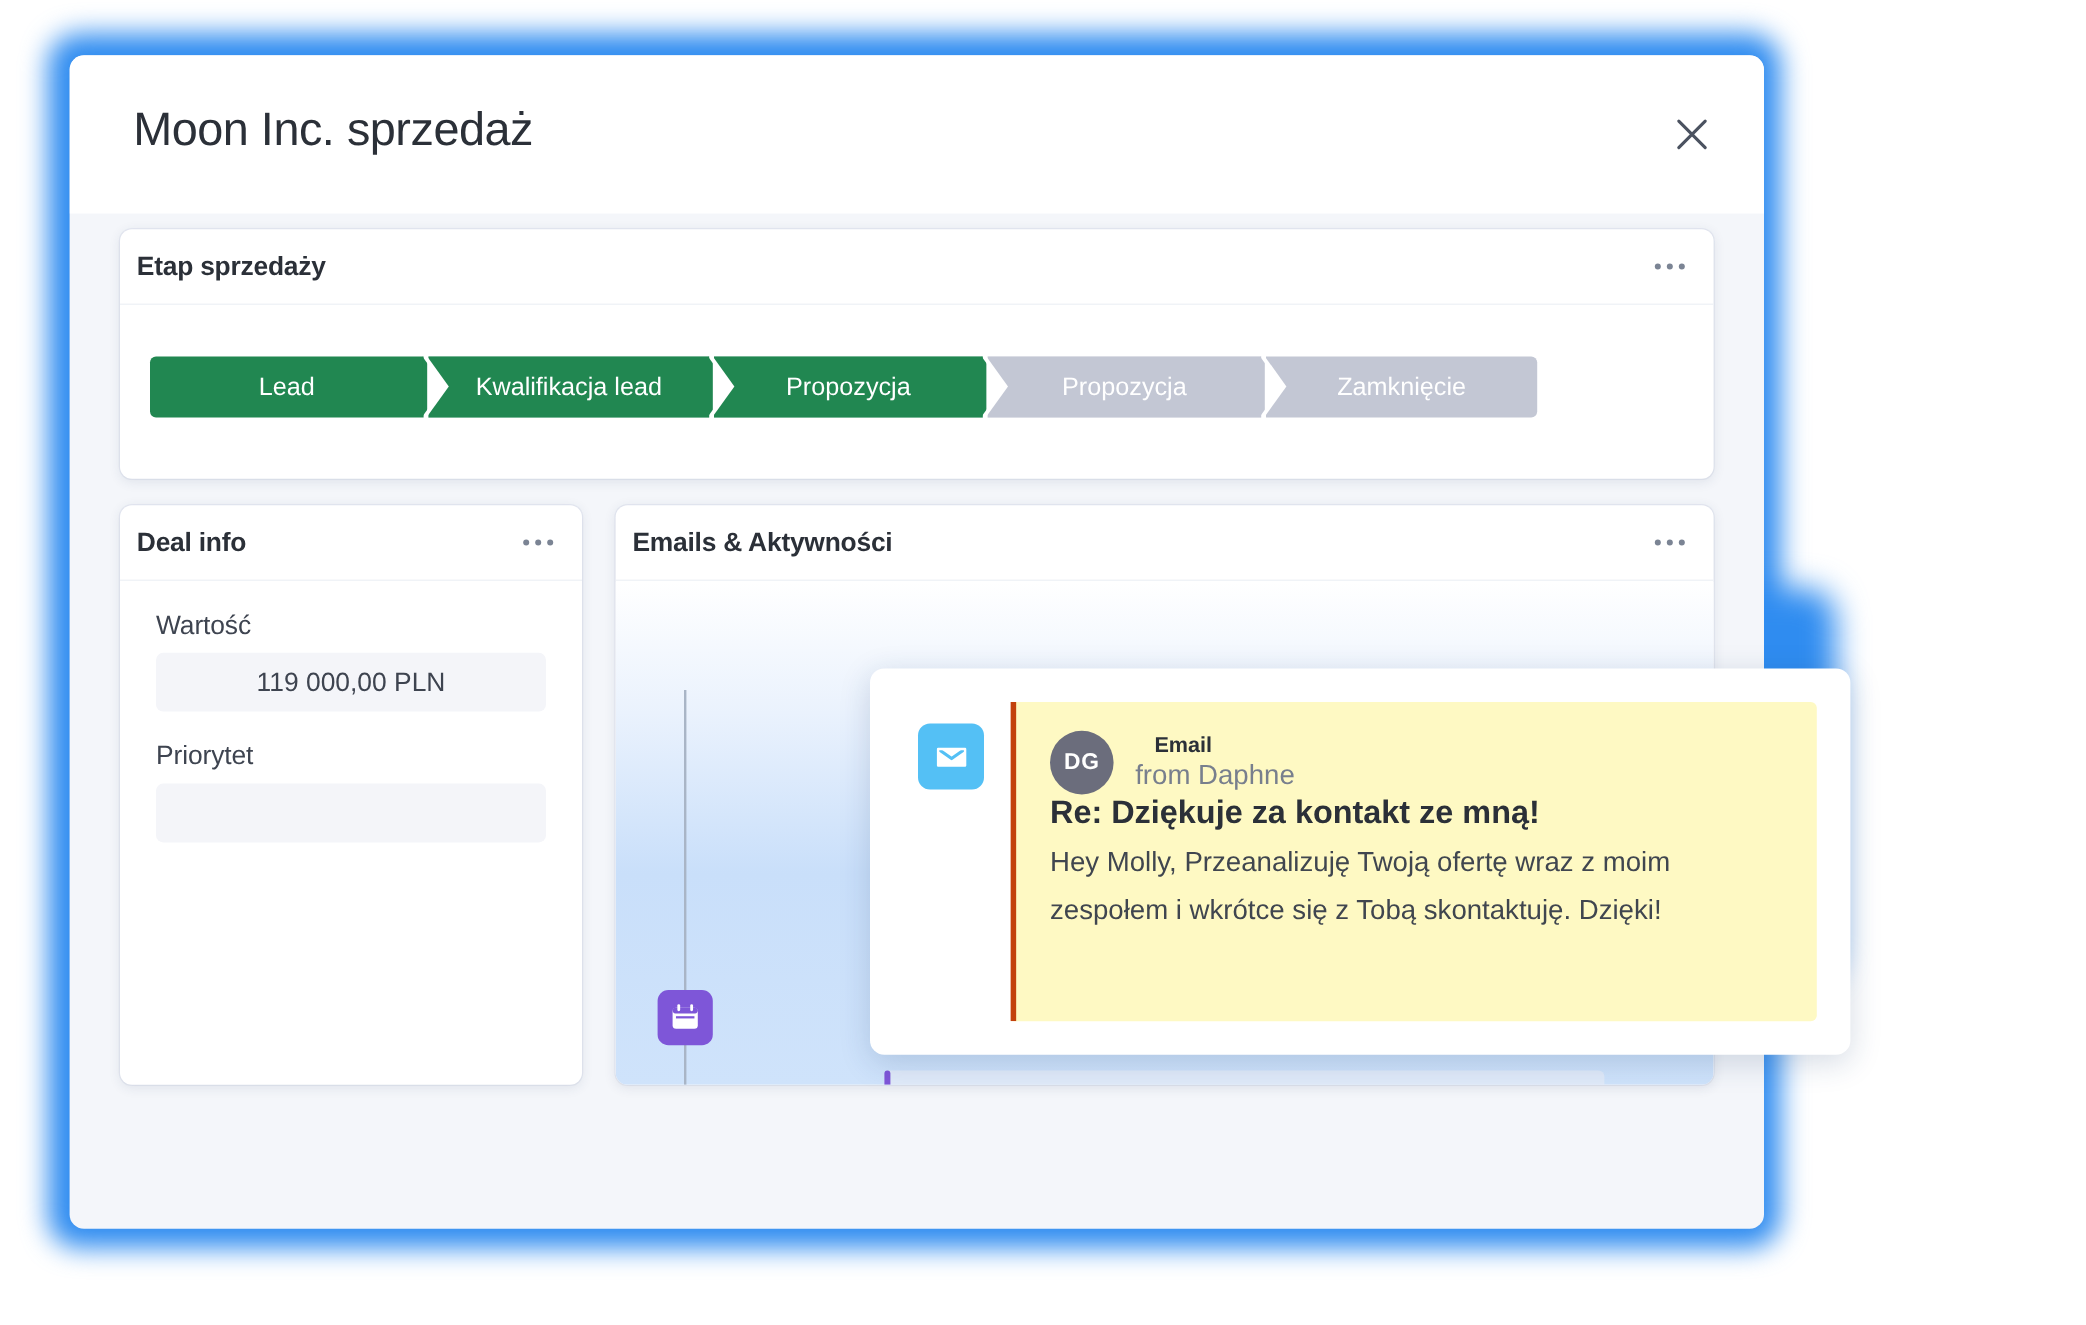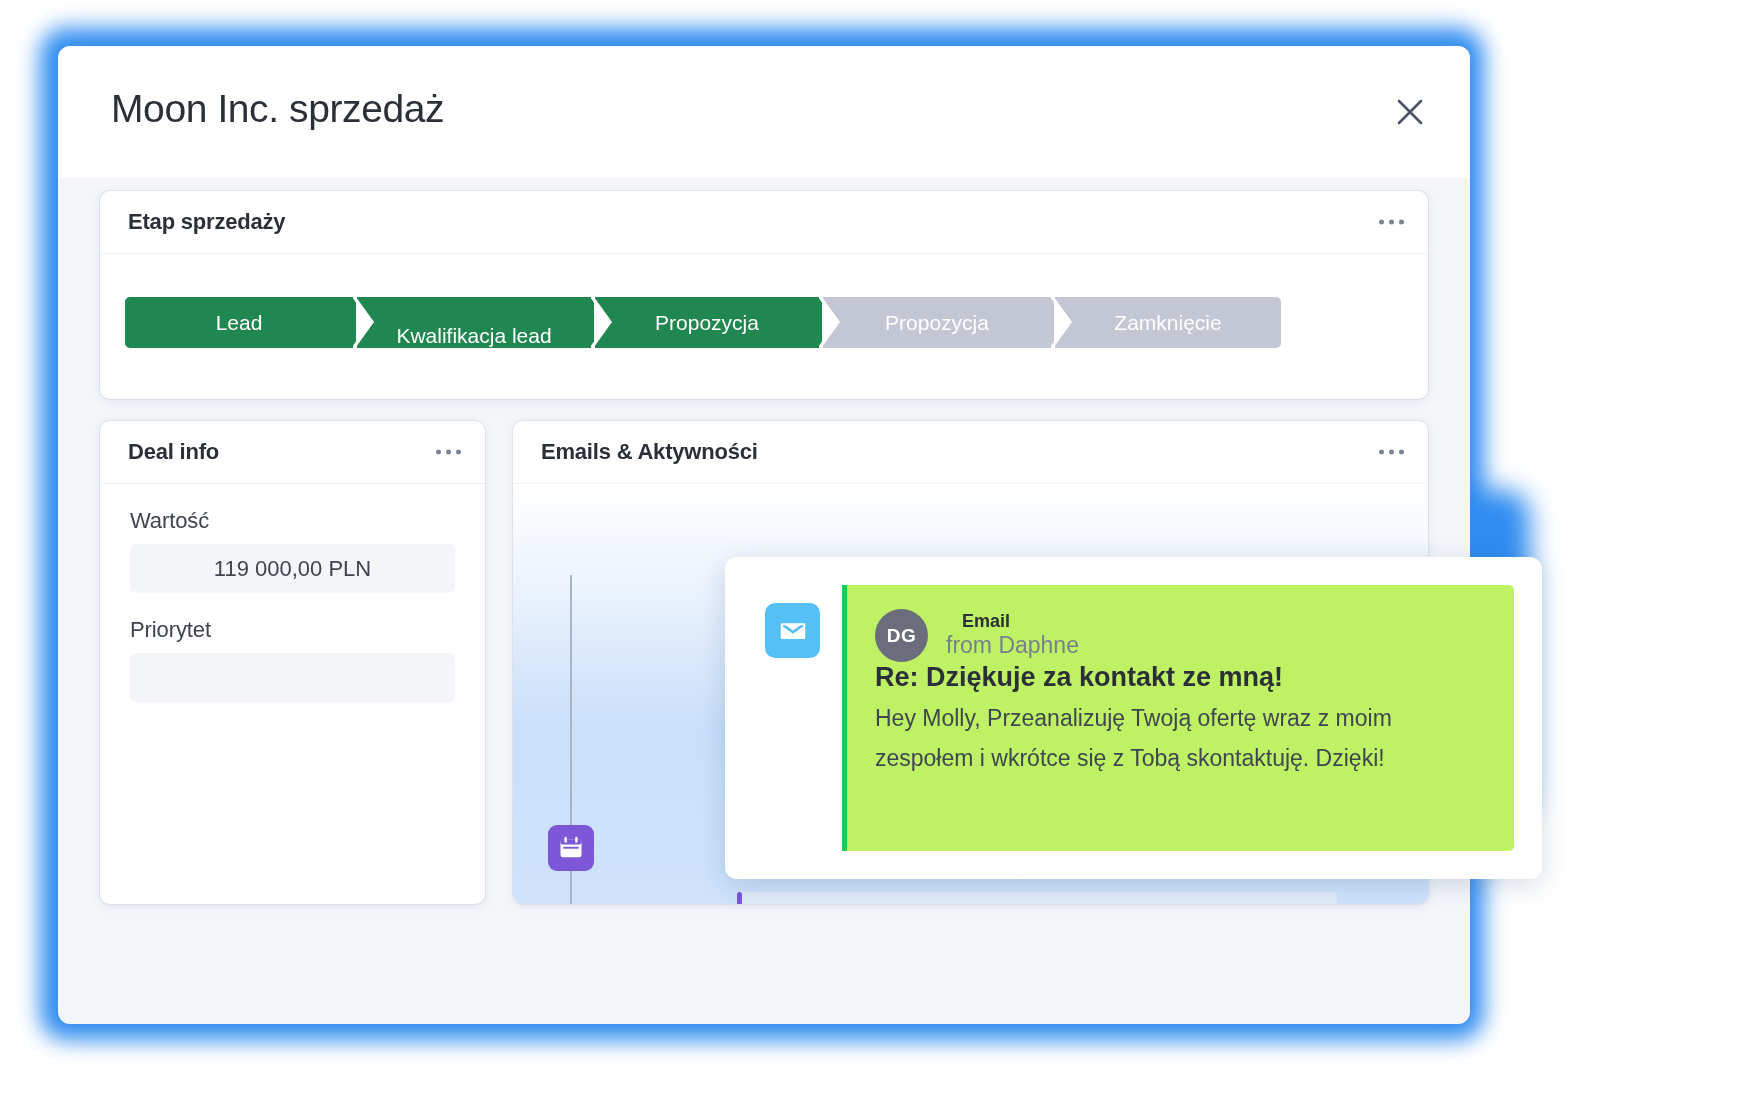--- a/index.html
+++ b/index.html
@@ -79,21 +79,21 @@
     box-shadow: 0 2px 10px rgba(40,60,100,0.10), 0 0 0 1px rgba(225,230,240,0.7);
   }
   .card-head {
     position: relative;
     height: 63px;
     border-bottom: 1px solid #edf0f6;
     display: flex;
     align-items: center;
   }
   .card-title {
-    margin-left: 28px;
+    margin-left: 14px;
     font-size: 22px;
     font-weight: bold;
     color: #2b3038;
     letter-spacing: -0.2px;
     white-space: nowrap;
   }
   .dots {
     position: absolute;
     right: 18px; top: 50%;
     transform: translateY(-50%);
@@ -256,22 +256,22 @@
   .mail-icon {
     flex: 0 0 auto;
     width: 55px; height: 55px;
     border-radius: 10px;
     background: #54c0f5;
     display: flex; align-items: center; justify-content: center;
     margin-top: 18px; margin-left: 12px;
   }
   .mail-body {
     flex: 1;
-    background: #bef264;
-    border-left: 5px solid #22c55e;
+    background: #fef9c3;
+    border-left: 5px solid #c2410c;
     border-radius: 0 5px 5px 0;
     padding: 24px 26px 26px 28px;
   }
   .mail-head { display: flex; align-items: center; gap: 18px; }
   .mail-avatar {
     width: 53px; height: 53px; border-radius: 50%;
     background: #6b6d7c;
     color: #ffffff;
     font-size: 19px; font-weight: bold;
     display:flex; align-items:center; justify-content:center;
@@ -314,21 +314,21 @@
         <div class="dots">
             <i></i>
             <i></i>
             <i></i>
           </div>
       </div>
       <div class="stage-row" id="stage-row">
           <div class="stage done" style="width: 228px;">
             <span class="lbl">Lead</span>
           </div>
-          <div class="stage done" style="width: 234px; align-items: flex-end;">
+          <div class="stage done" style="width: 234px;">
             <span class="lbl">Kwalifikacja lead</span>
           </div>
           <div class="stage done" style="width: 224px;">
             <span class="lbl">Propozycja</span>
           </div>
           <div class="stage todo" style="width: 228px;">
             <span class="lbl">Propozycja</span>
           </div>
           <div class="stage todo" style="width: 226px;">
             <span class="lbl">Zamknięcie</span>

